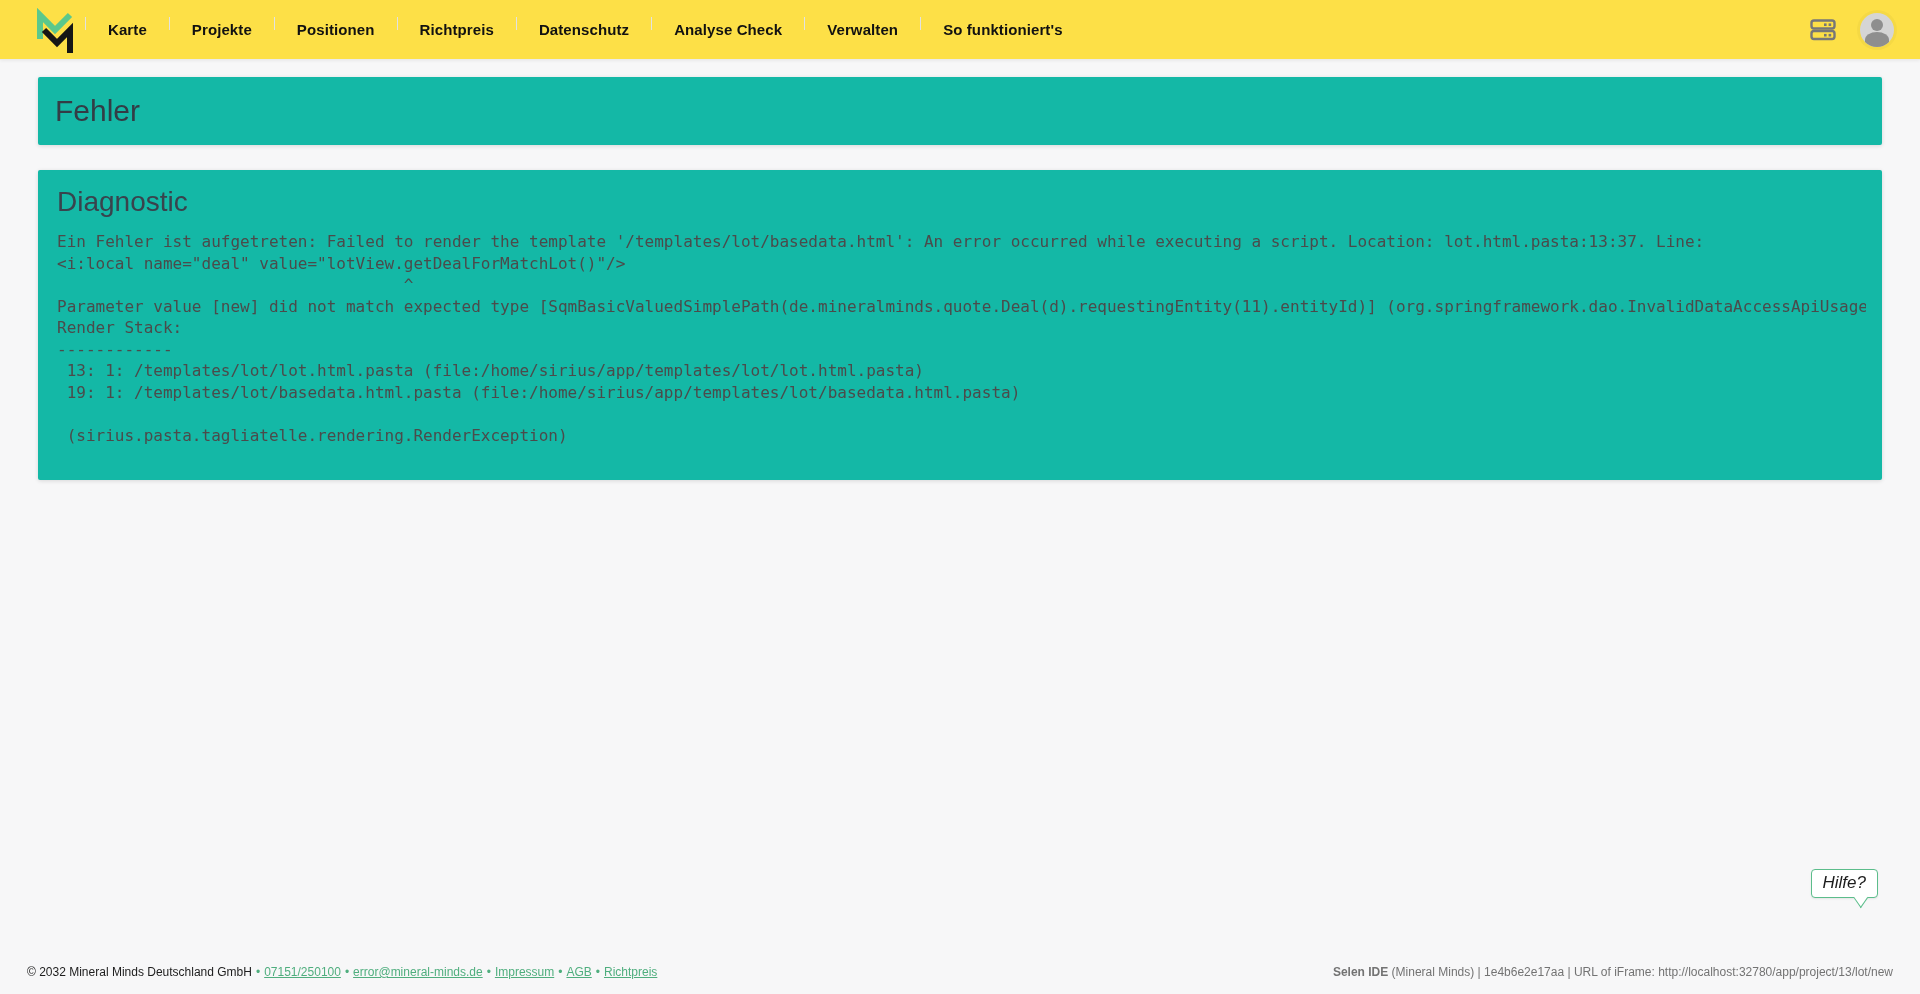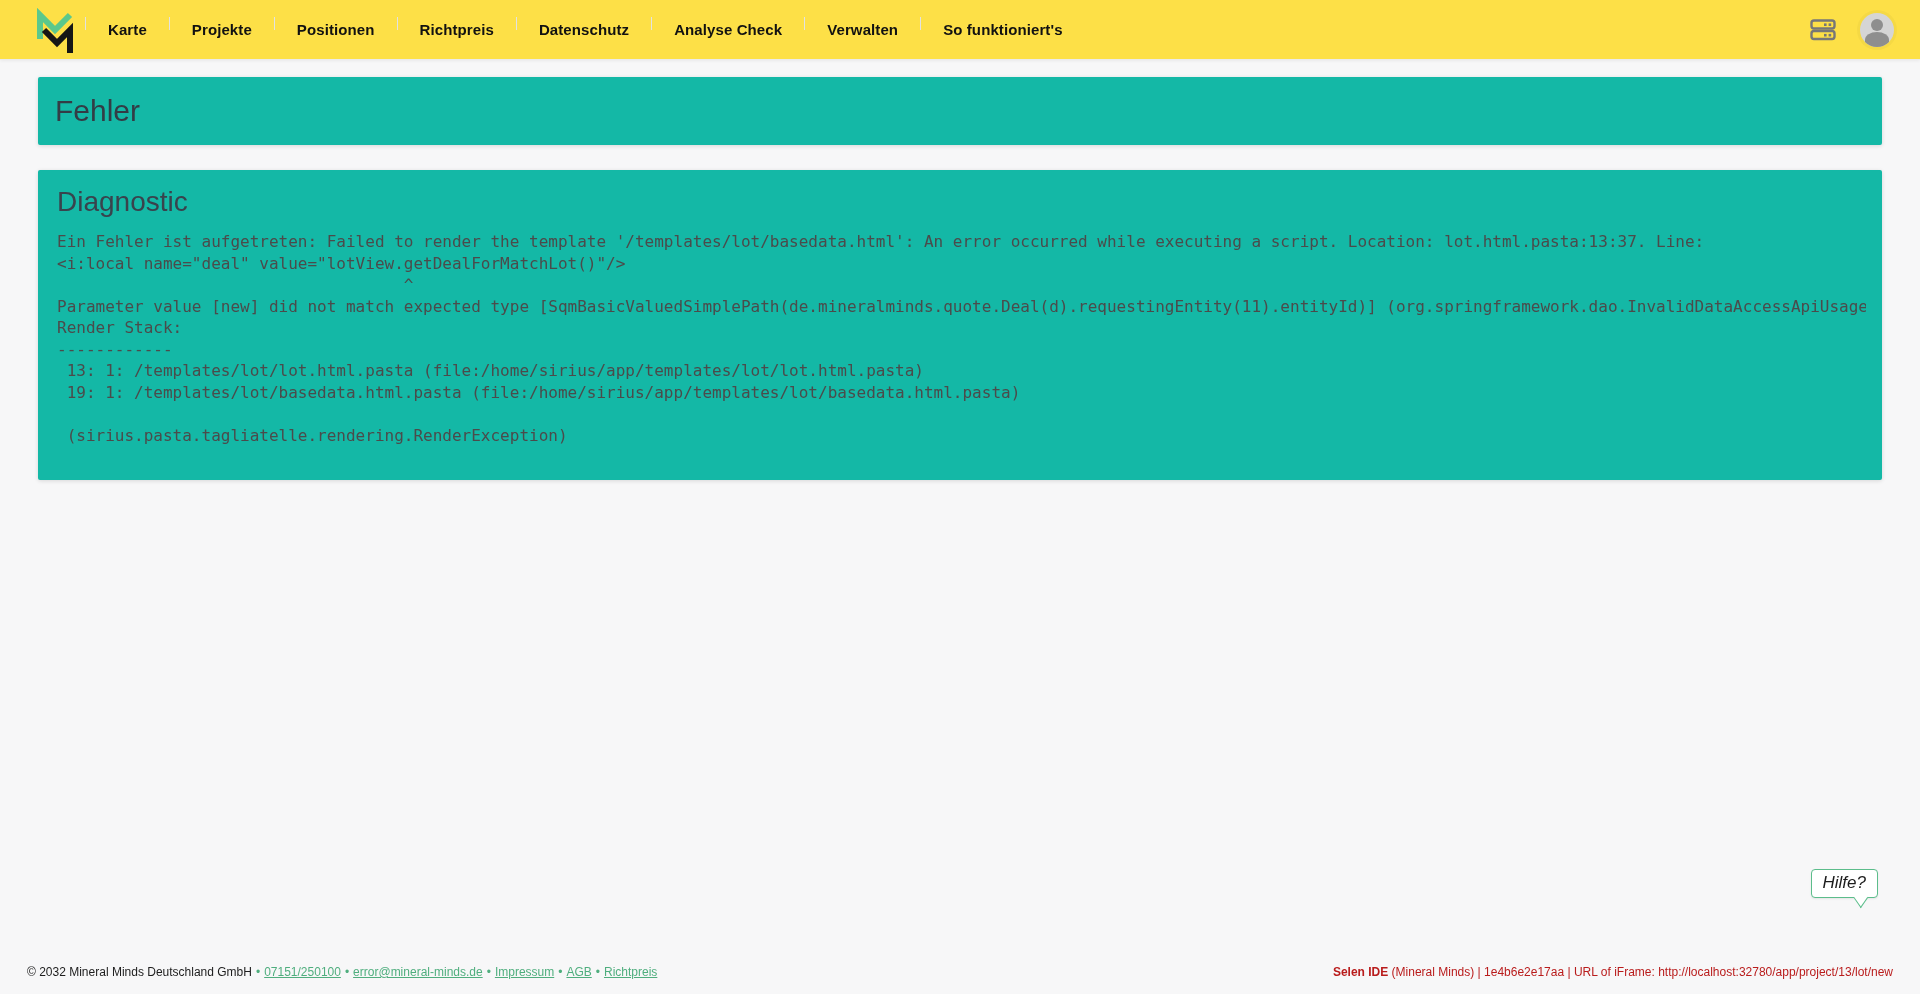--- a/index.html
+++ b/index.html
@@ -84,21 +84,21 @@
   
   .footer {
     flex:0 0 auto; height:34px;
     display:flex; align-items:center; justify-content:space-between;
     padding:0 27px 10px 27px;
     font-size:12px; color:#1d1d1d;
   }
   .footer-left { white-space:nowrap; }
   .footer-left a { color:#4fae7e; text-decoration:underline; cursor:pointer;text-align:center; }
   .dot { color:#4fae7e; padding:0 4px; }
-  .footer-right { white-space:nowrap; color:#b91c1c; }
+  .footer-right { white-space:nowrap; color:#737373; }
   .footer-right b { font-weight:700; }
 </style>
 </head>
 <body>
 
 <header class="topbar">
   <svg class="logo" viewBox="0 0 40 46" aria-hidden="true">
     <path d="M5 31 L5 7 L20 22 L35 7" fill="none" stroke="#5bc88c" stroke-width="6" stroke-linejoin="miter"></path>
     <path d="M9 22 L22 35 L35 22 L35 45" fill="none" stroke="#161616" stroke-width="6" stroke-linejoin="miter"></path>
   </svg>

